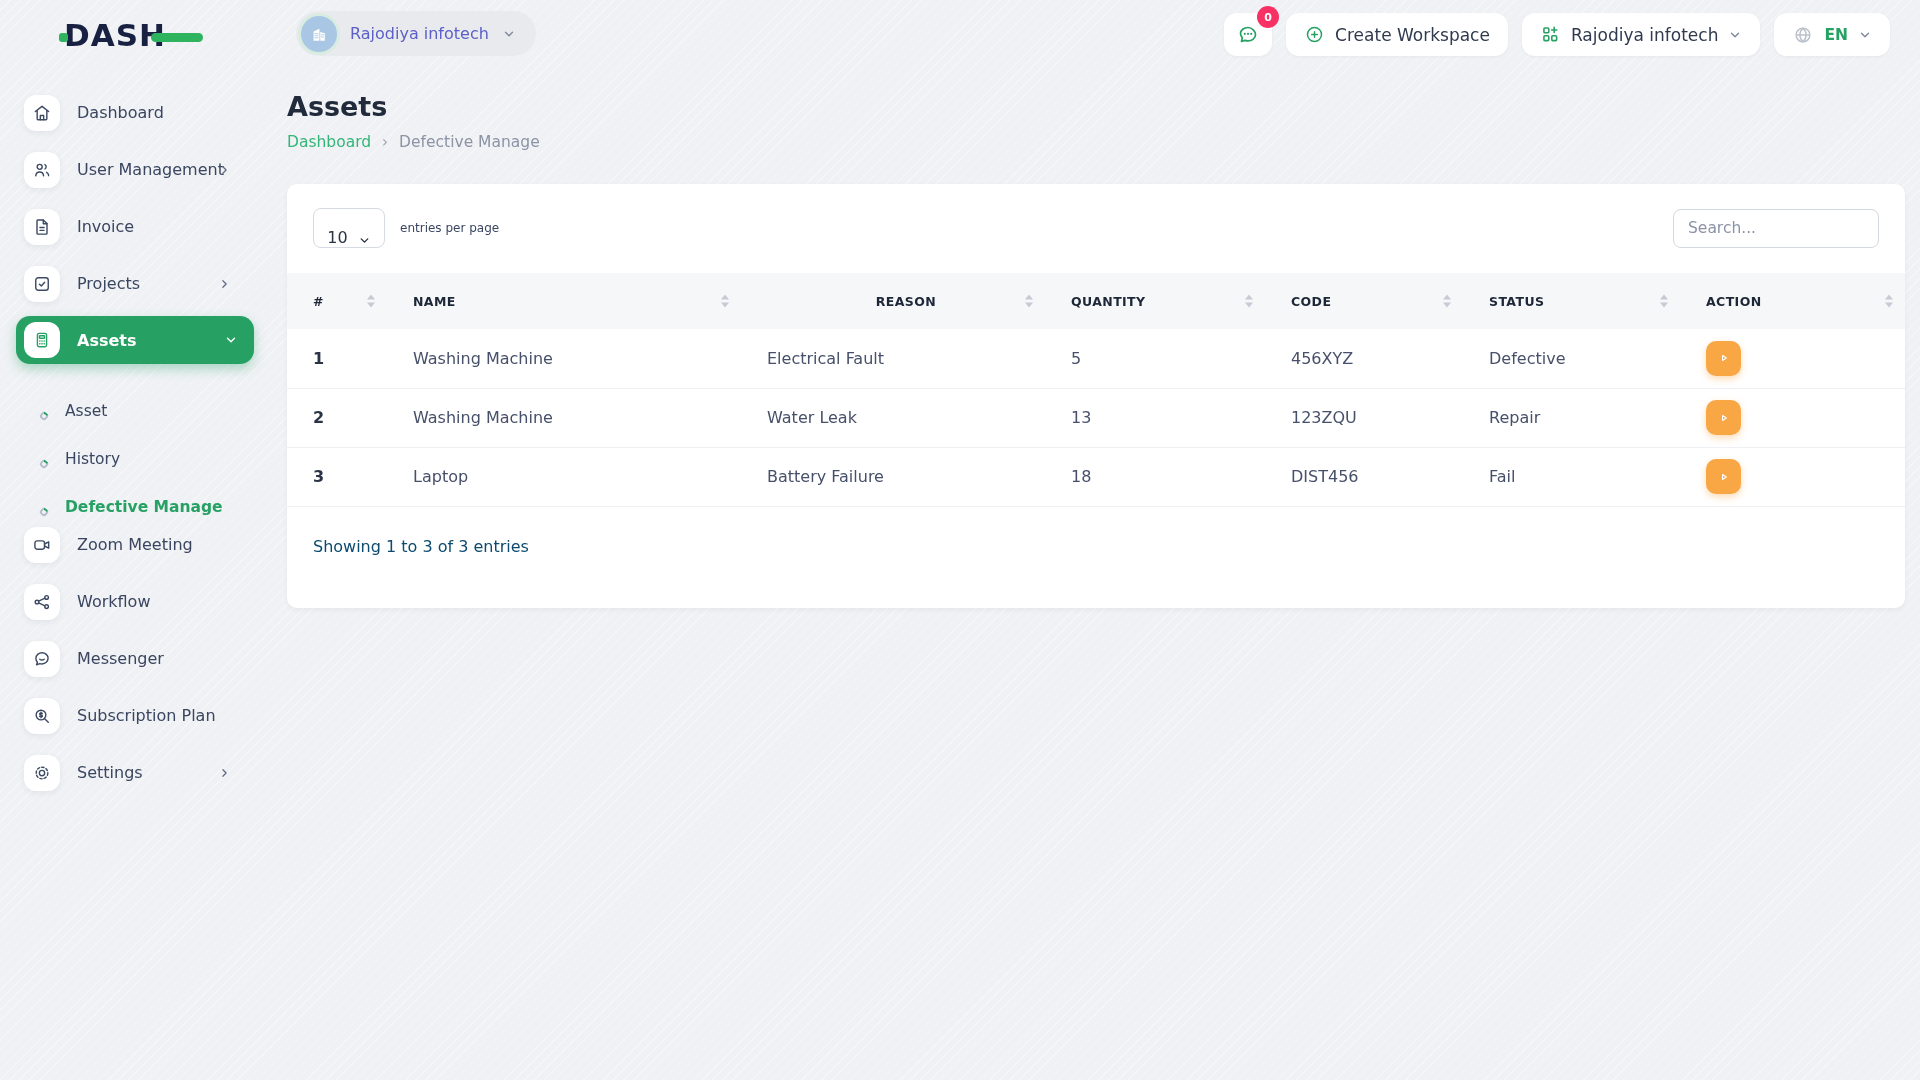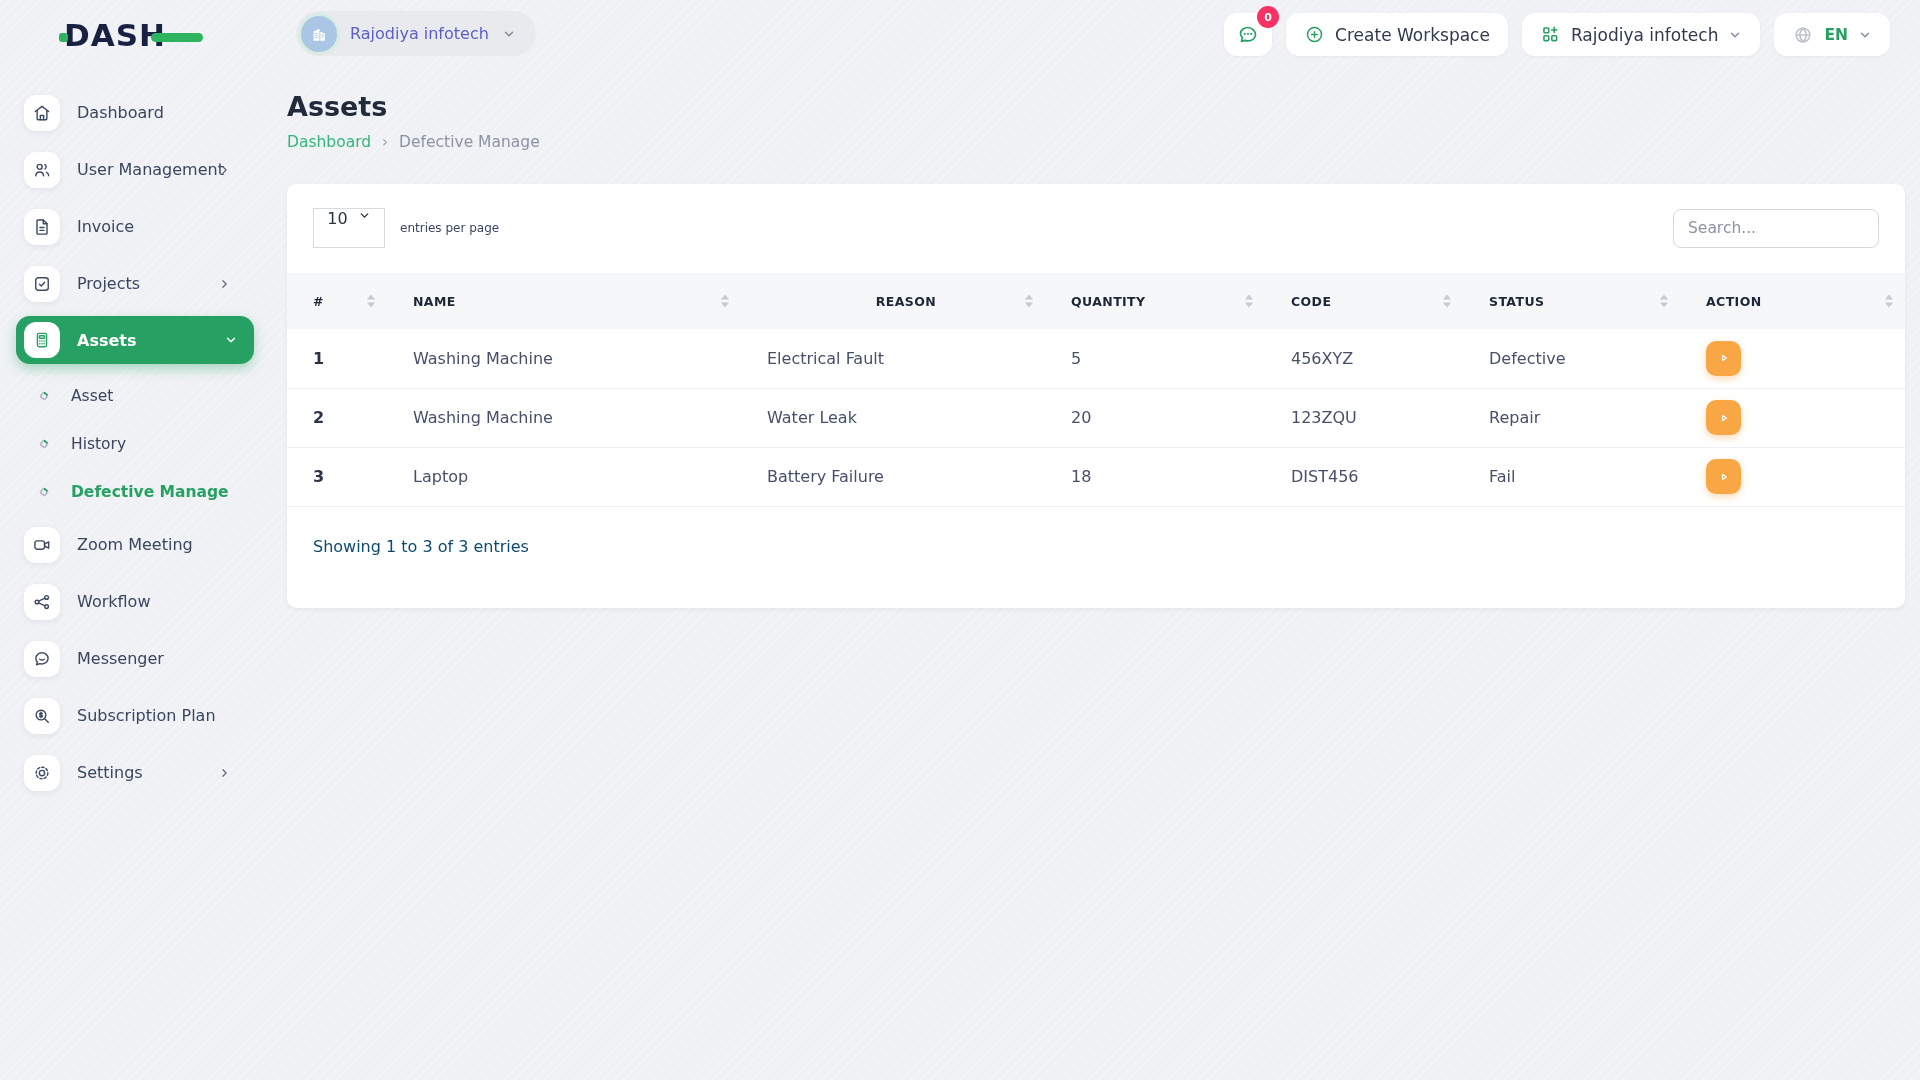--- a/index.html
+++ b/index.html
@@ -48,41 +48,41 @@
           box-shadow:0 2px 6px rgba(25,39,70,.07); flex:0 0 auto; }
   .side-label { margin-left:17px; font-size:16px; color:#3a4660; }
   .chev-right { position:absolute; left:218px; top:50%; transform:translateY(-50%); color:#5f6a80; display:flex; }
   .side-item.active { margin:4px 0 0 16px; width:238px; height:48px; background:#27a163;
           border-radius:14px; box-shadow:0 5px 12px rgba(39,161,99,.35); }
   .side-item.active .icon-box { margin-left:8px; color:#27a163; box-shadow:none; }
   .side-item.active .side-label { color:#fff; font-weight:700; }
   .side-item.active .chev-down { position:absolute; right:16px; color:#fff; display:flex; }
 
   .side-sub { margin-top:8px; }
-  .sub-item { position:relative; height:48px; display:flex; align-items:center; cursor:pointer;gap:6px; }
+  .sub-item { position:relative; height:48px; display:flex; align-items:flex-end; cursor:pointer; }
   .sub-bullet { margin-left:40px; width:8px; height:8px; border-radius:50%;
           border:2px solid #b8bfcb; border-top-color:#27a163; transform:rotate(40deg); flex:0 0 auto; }
   .sub-label { margin-left:17px; font-size:15.5px; color:#3a4660; }
   .sub-item.active .sub-label { color:#27a163; font-weight:700; }
 
   
   .main { position:absolute; left:287px; top:84px; width:1618px; }
   .page-title { font-size:27px; font-weight:700; color:#212b3b; margin-top:6px; line-height:34px; }
   .breadcrumb { display:flex; align-items:center; gap:11px; margin-top:9px; font-size:15.5px; }
   .bc-root { color:#34b579; cursor:pointer; }
   .bc-sep { color:#98a0b0; font-size:15px; }
   .bc-current { color:#8b93a5; }
 
   .card { margin-top:33px; background:#fff; border-radius:10px; min-height:424px;
           box-shadow:0 2px 5px rgba(20,30,60,.05); padding:24px 0 28px; }
 
   .controls { display:flex; justify-content:space-between; align-items:center; padding:0 26px; margin-bottom:25px; }
   .controls-left { display:flex; align-items:center; }
-  .select-box { width:72px; height:40px; border:1px solid #d6dae1; border-radius:0; background:#fff;
-          display:flex; align-items:flex-start; justify-content:center; gap:10px; cursor:pointer; }
+  .select-box { width:72px; height:40px; border:1px solid #d6dae1; border-radius:8px; background:#fff;
+          display:flex; align-items:flex-end; justify-content:center; gap:10px; cursor:pointer; }
   .select-box .sel-val { font-size:16px; color:#2b3442; }
   .entries-label { margin-left:15px; font-size:12px; color:#3a4660; }
   .search-input { width:206px; height:39px; border:1px solid #d3d8df; border-radius:8px;
           padding:0 14px; font-size:15.5px; color:#2b3442; outline:none;
           font-family:"DejaVu Sans","Liberation Sans",sans-serif; }
   .search-input::placeholder { color:#8b93a5; }
 
   table { width:100%; border-collapse:collapse; table-layout:fixed; }
   th { position:relative; background:#f6f7f9; height:56px; text-align:left; padding-left:26px;
        font-size:12.5px; font-weight:700; color:#1d2737; letter-spacing:.4px; cursor:pointer; }
@@ -408,21 +408,21 @@
               <svg width="16" height="16" viewBox="0 0 24 24" fill="none" stroke="#fff" stroke-width="1.6" stroke-linejoin="round">
                   <path d="M9.8 8.2 15.6 12l-5.8 3.8z"></path>
                 </svg>
             </button>
           </td>
         </tr>
         <tr>
           <td class="td-num">2</td>
           <td>Washing Machine</td>
           <td>Water Leak</td>
-          <td>20</td>
+          <td>13</td>
           <td>123ZQU</td>
           <td>Repair</td>
           <td>
             <button class="action-btn">
               <svg width="16" height="16" viewBox="0 0 24 24" fill="none" stroke="#fff" stroke-width="1.6" stroke-linejoin="round">
                   <path d="M9.8 8.2 15.6 12l-5.8 3.8z"></path>
                 </svg>
             </button>
           </td>
         </tr>

